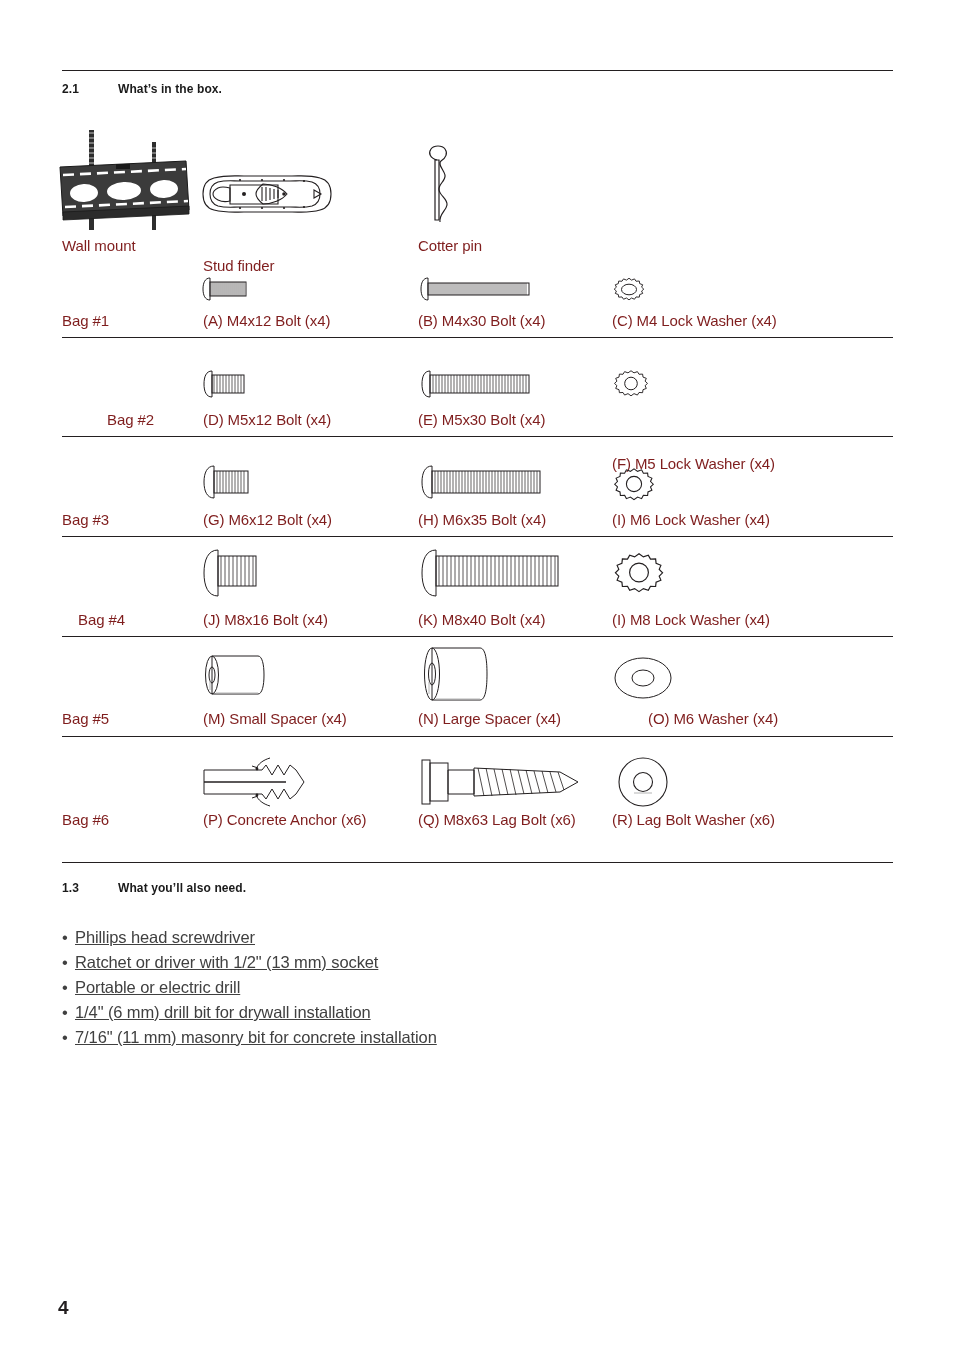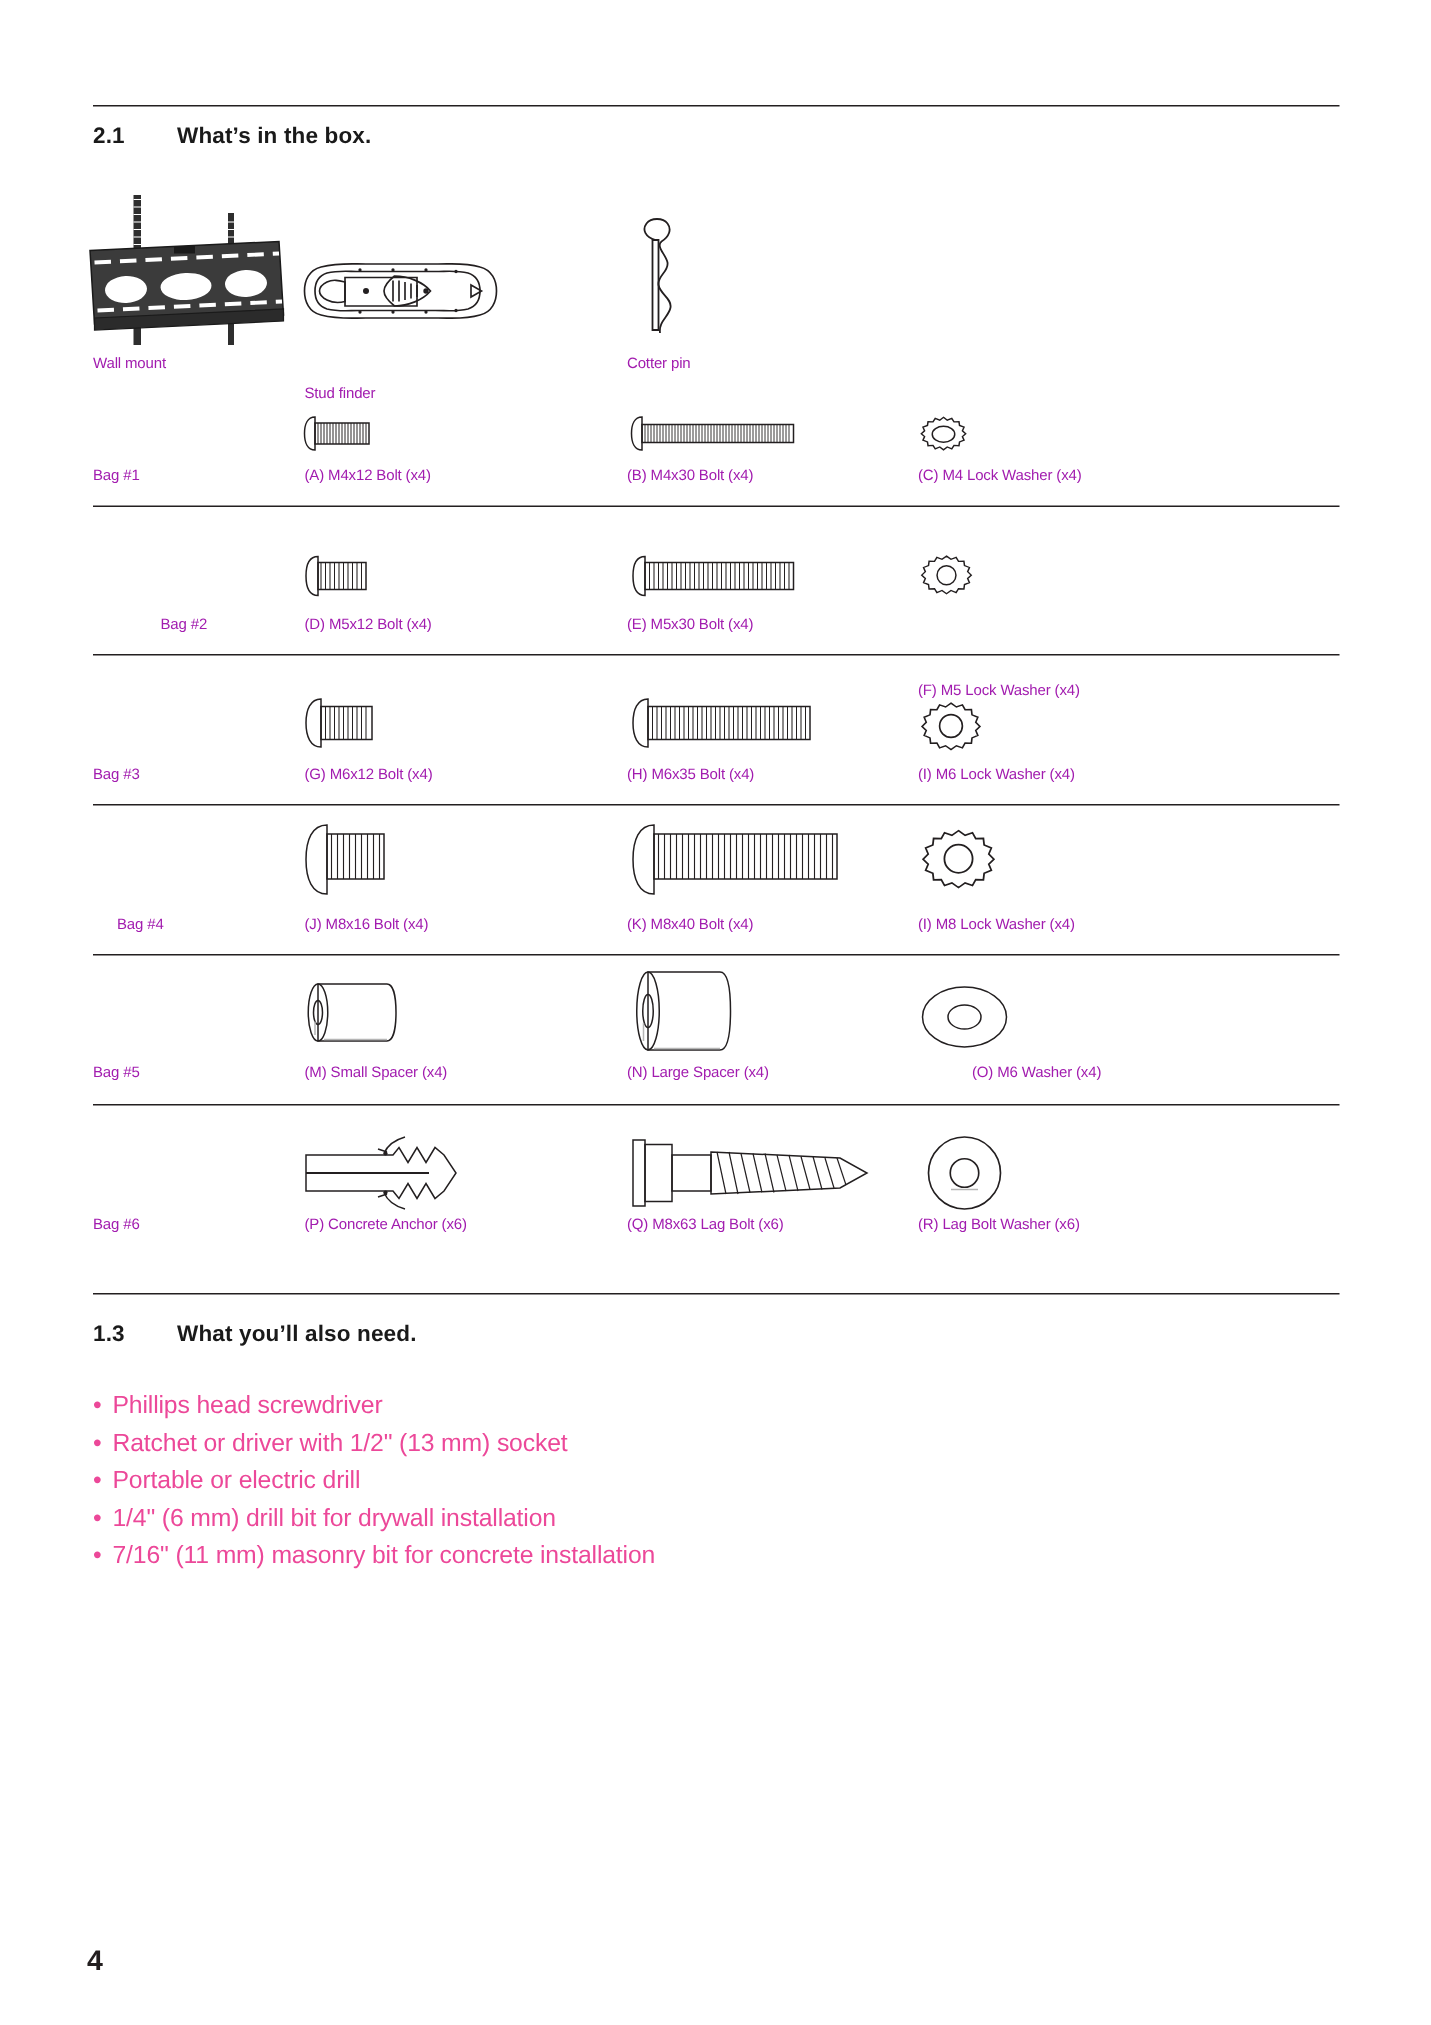--- a/index.html
+++ b/index.html
@@ -28,49 +28,50 @@
     width: 831px;
     height: 0;
     border-top: 1.6px solid #231f20;
   }
   .rule.thin { border-top-width: 1.2px; }
 
   
   .sec-head {
     position: absolute;
     left: 62px;
-    font-size: 15px;
+    font-size: 12px;
     font-weight: bold;
     letter-spacing: 0.1px;
     white-space: nowrap;
   }
   .sec-head .num { display: inline-block; width: 56px; }
 
   
   .lbl {
     position: absolute;
-    font-size: 10px;
-    color: #a21caf;
+    font-size: 15px;
+    color: #7f1d1d;
     white-space: nowrap;
     letter-spacing: -0.1px;
   }
 
   
   .bullets {
     position: absolute;
     left: 62px;
     top: 925px;
     width: 800px;
   }
   .bullet {
     font-size: 16.5px;
     line-height: 25px;
-    color: #ec4899;
+    color: #404040;
     white-space: nowrap;
     letter-spacing: -0.1px;
+    text-decoration: underline;
   }
   .bullet .dot { display: inline-block; width: 13px; }
 
   
   .pagenum {
     position: absolute;
     left: 58px;
     top: 1297px;
     font-size: 19px;
     font-weight: bold;

